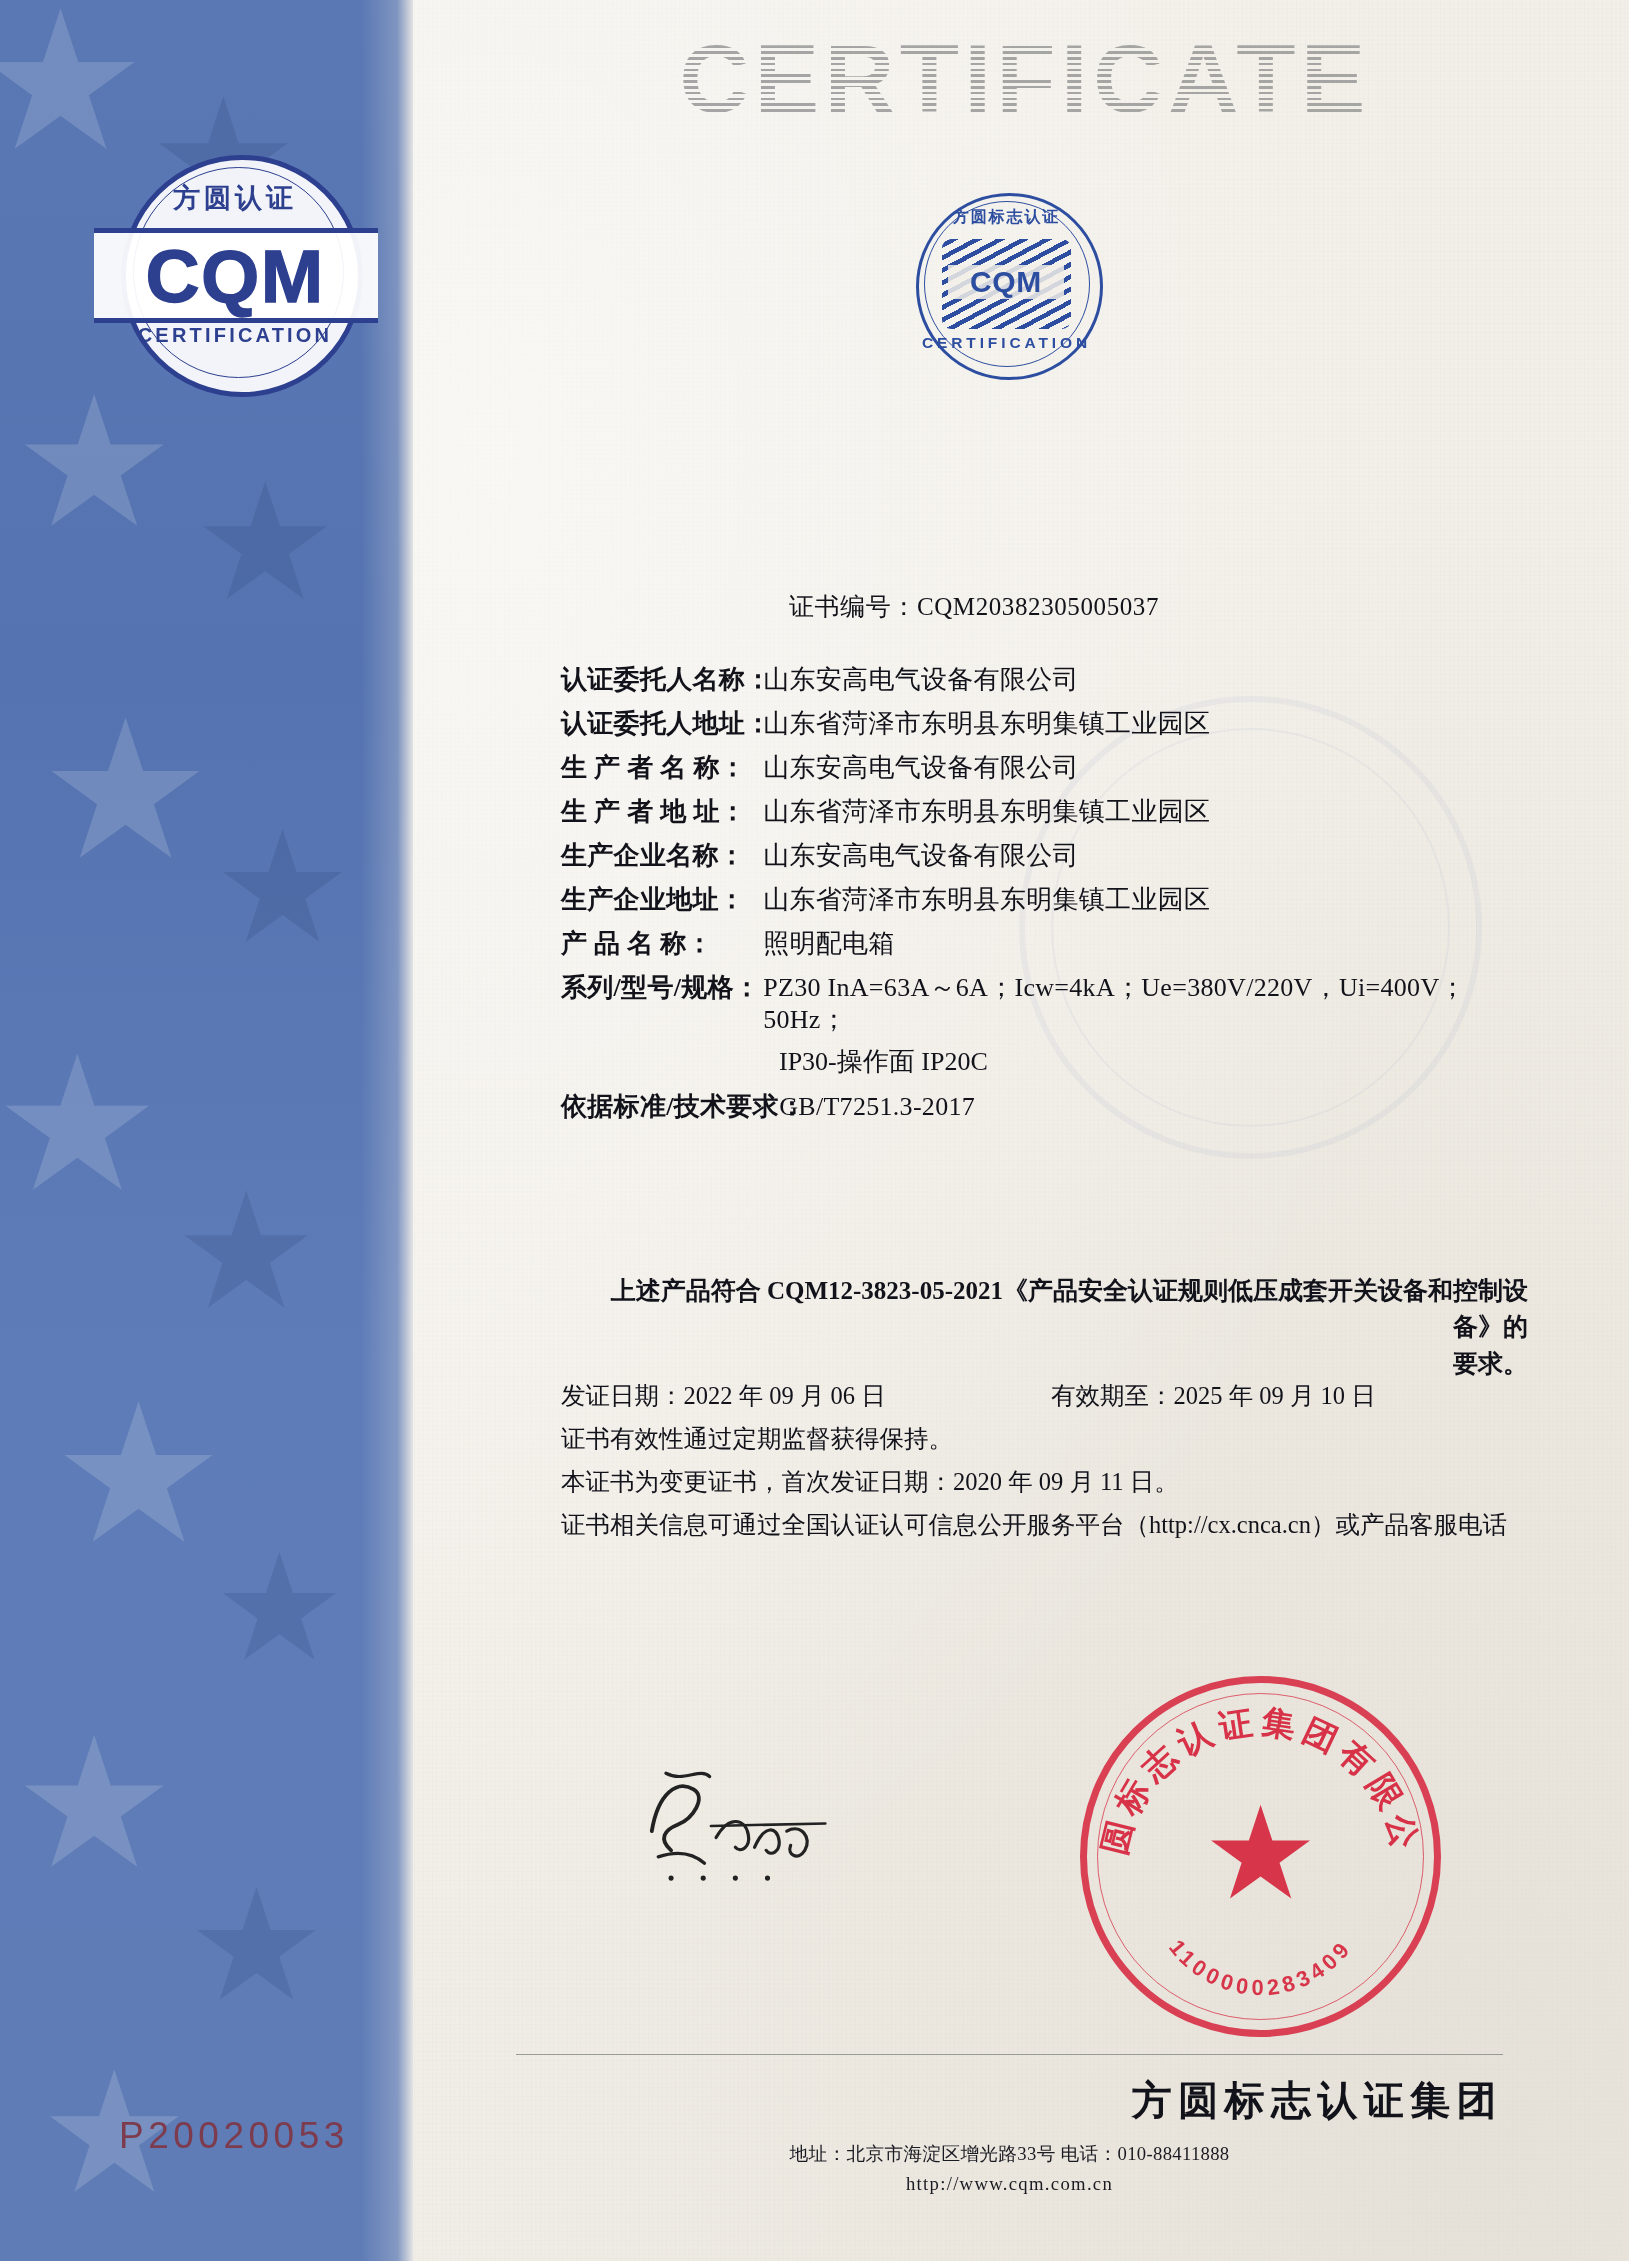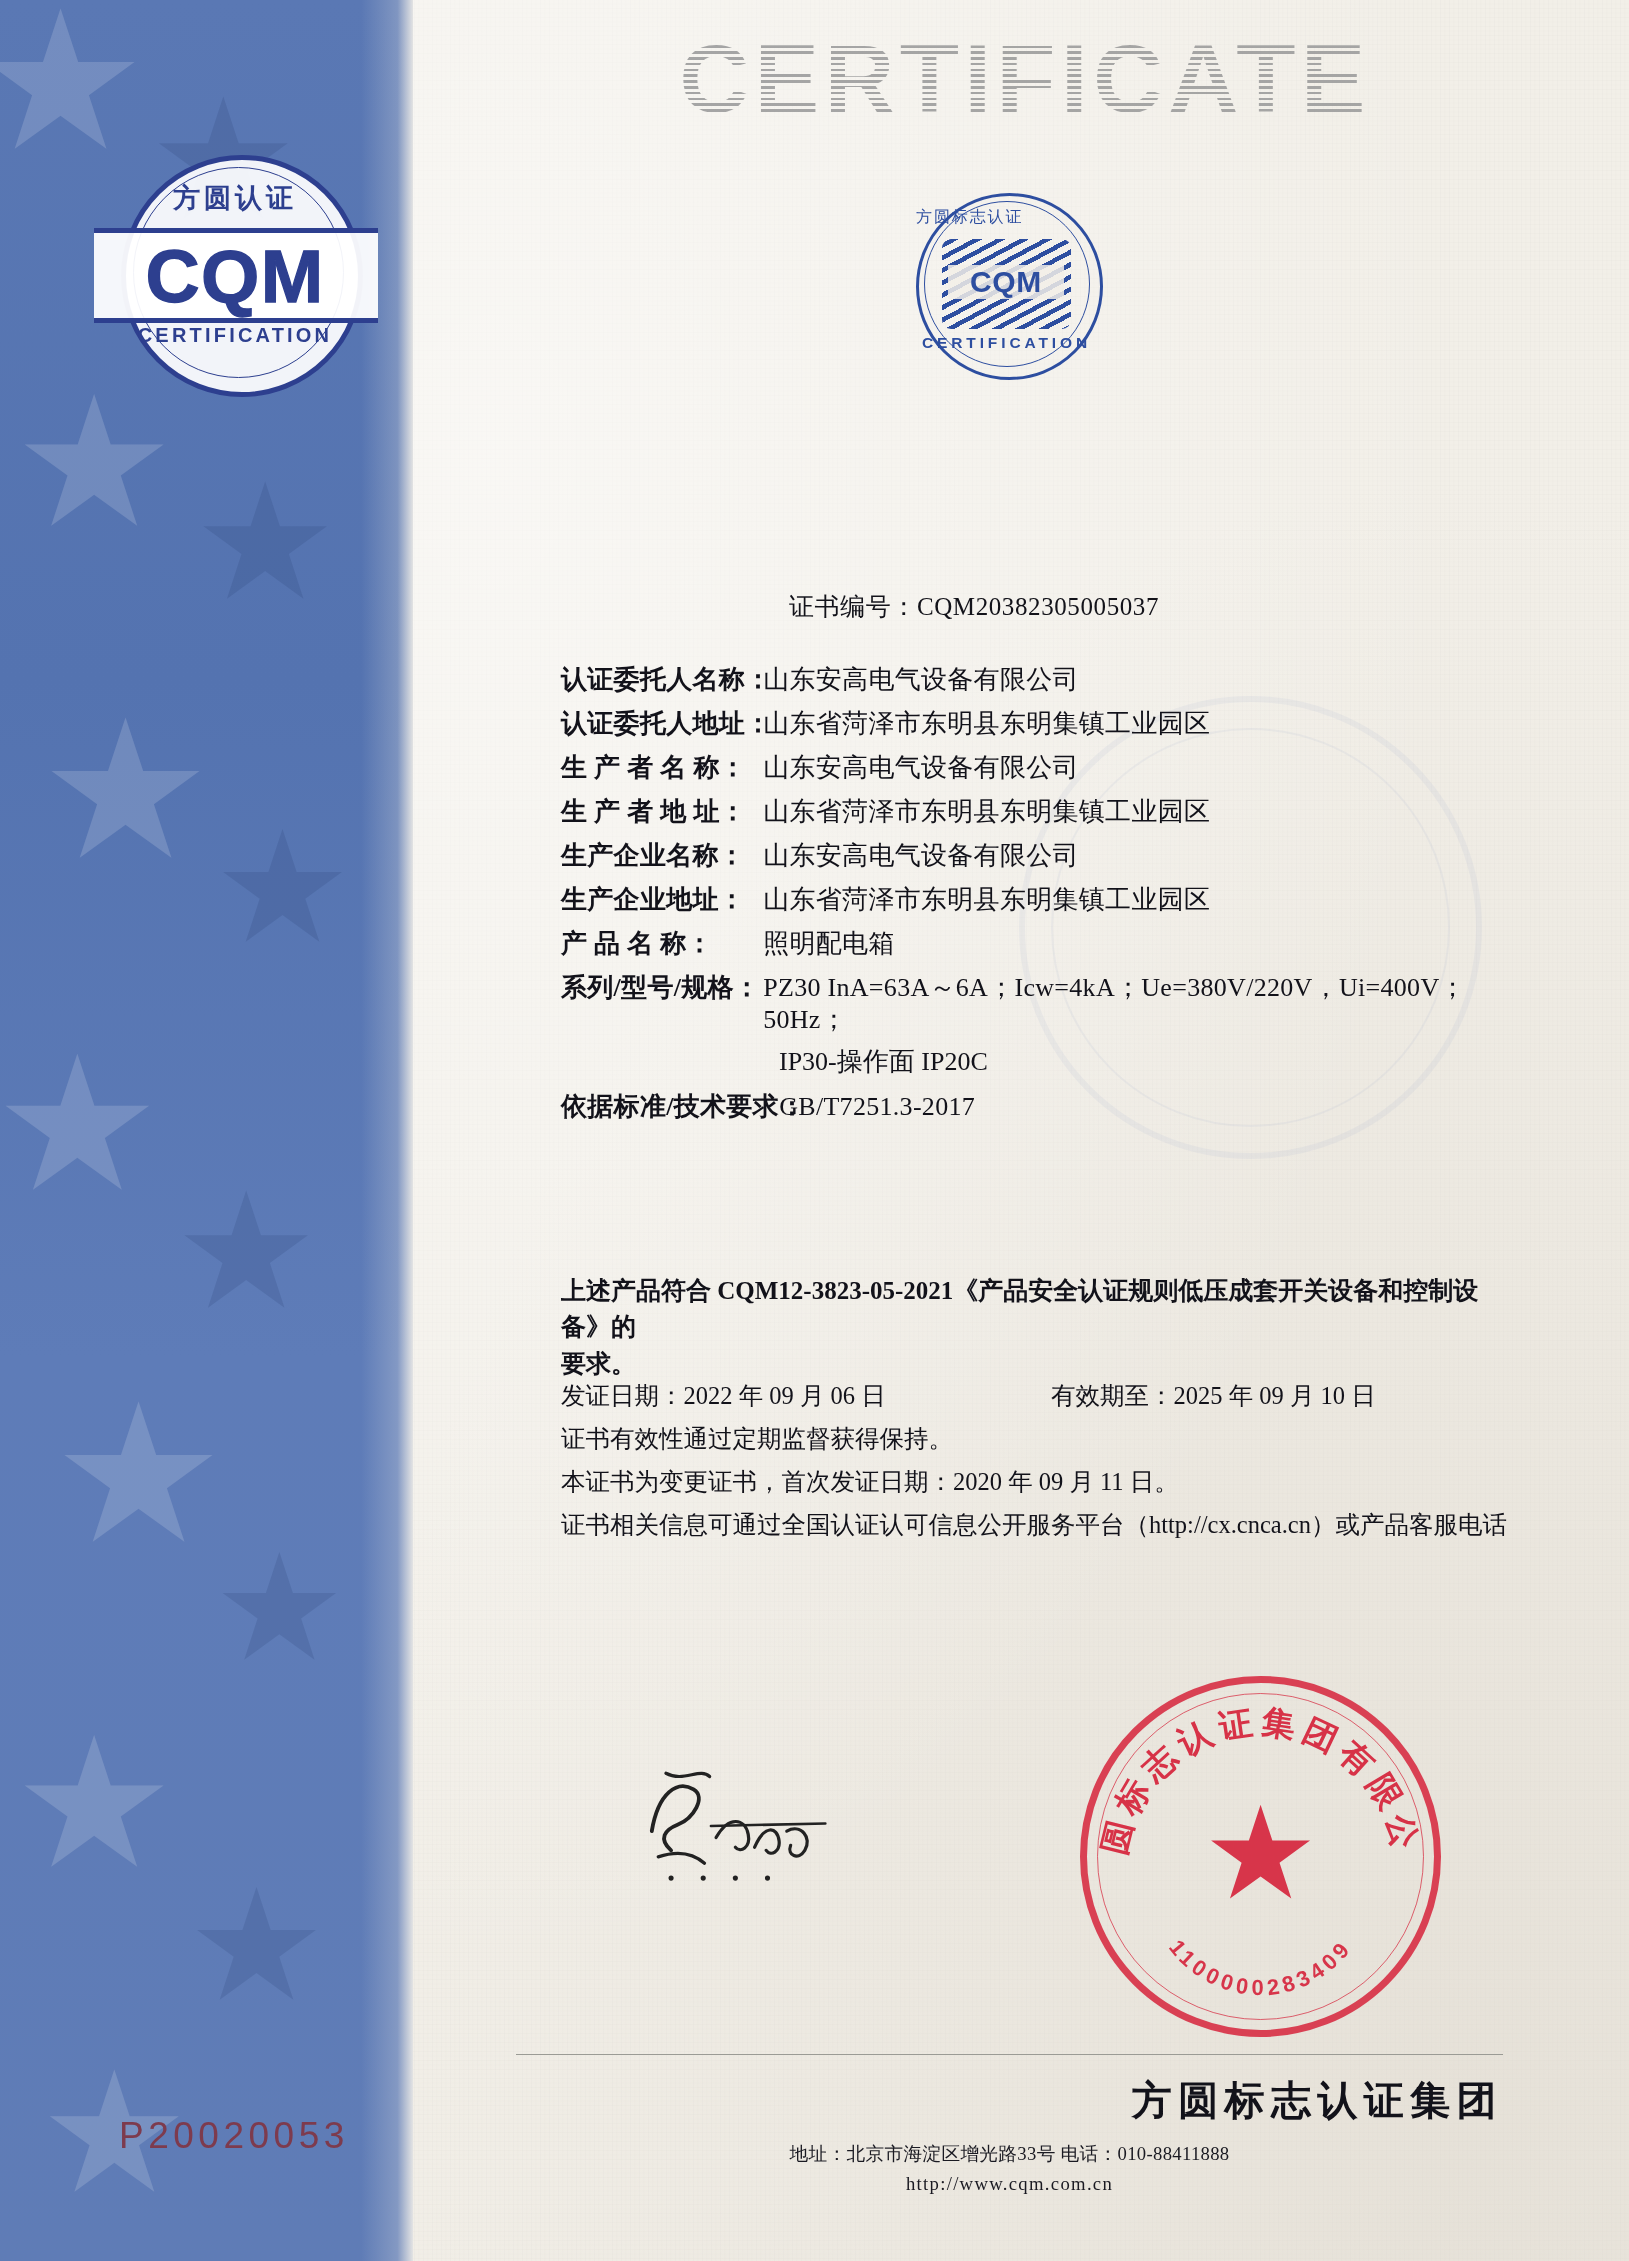--- a/index.html
+++ b/index.html
@@ -195,23 +195,23 @@
     font-size: 30px;
     font-weight: bold;
     color: #2d4ea0;
     background: rgba(242,239,232,0.85);
     letter-spacing: 0.6px;
   }
   #cqm-mark .m-top {
     position: absolute;
     left: 13px; top: 14px;
     width: 181px;
-    text-align: left;
+    text-align: center;
     font-size: 16px;
-    font-weight: normal;
+    font-weight: bold;
     letter-spacing: 1.9px;
     color: #2d4ea0;
   }
   #cqm-mark .m-bot {
     position: absolute;
     left: 13px; top: 141px;
     width: 181px;
     text-align: center;
     font-family: "Liberation Sans", sans-serif;
     font-size: 15.5px;
@@ -307,20 +307,21 @@
   
   #statement {
     position: absolute;
     left: 561px;
     top: 1273px;
     width: 967px;
     font-size: 25px;
     font-weight: bold;
     color: #12121a;
     line-height: 1.45;
+    text-align: right;
   }
 
   
   #dates {
     position: absolute;
     left: 561px;
     top: 1377px;
     width: 974px;
     font-size: 24.5px;
     color: #12121a;

